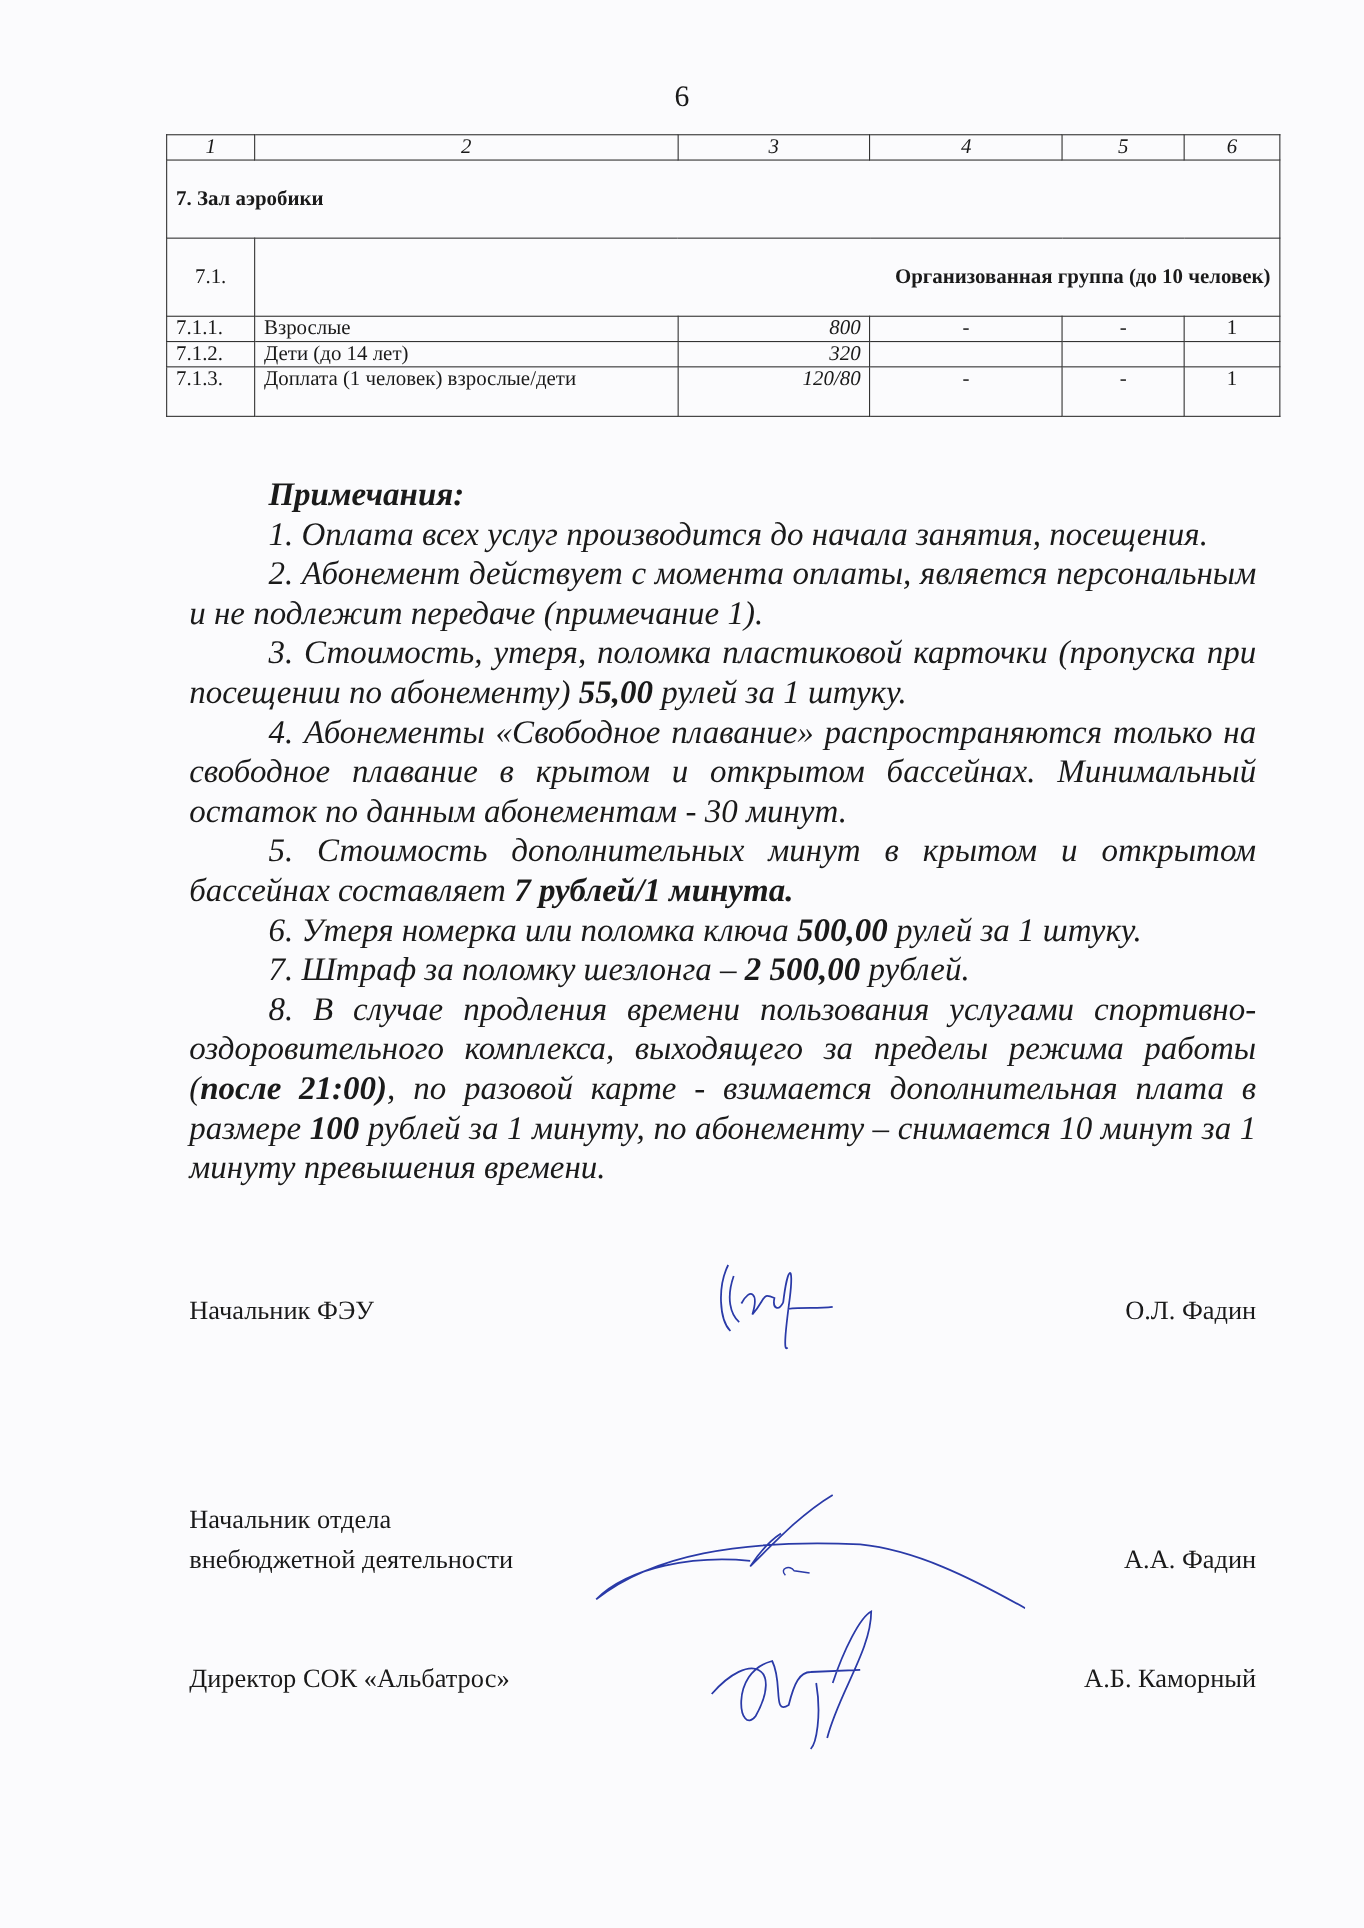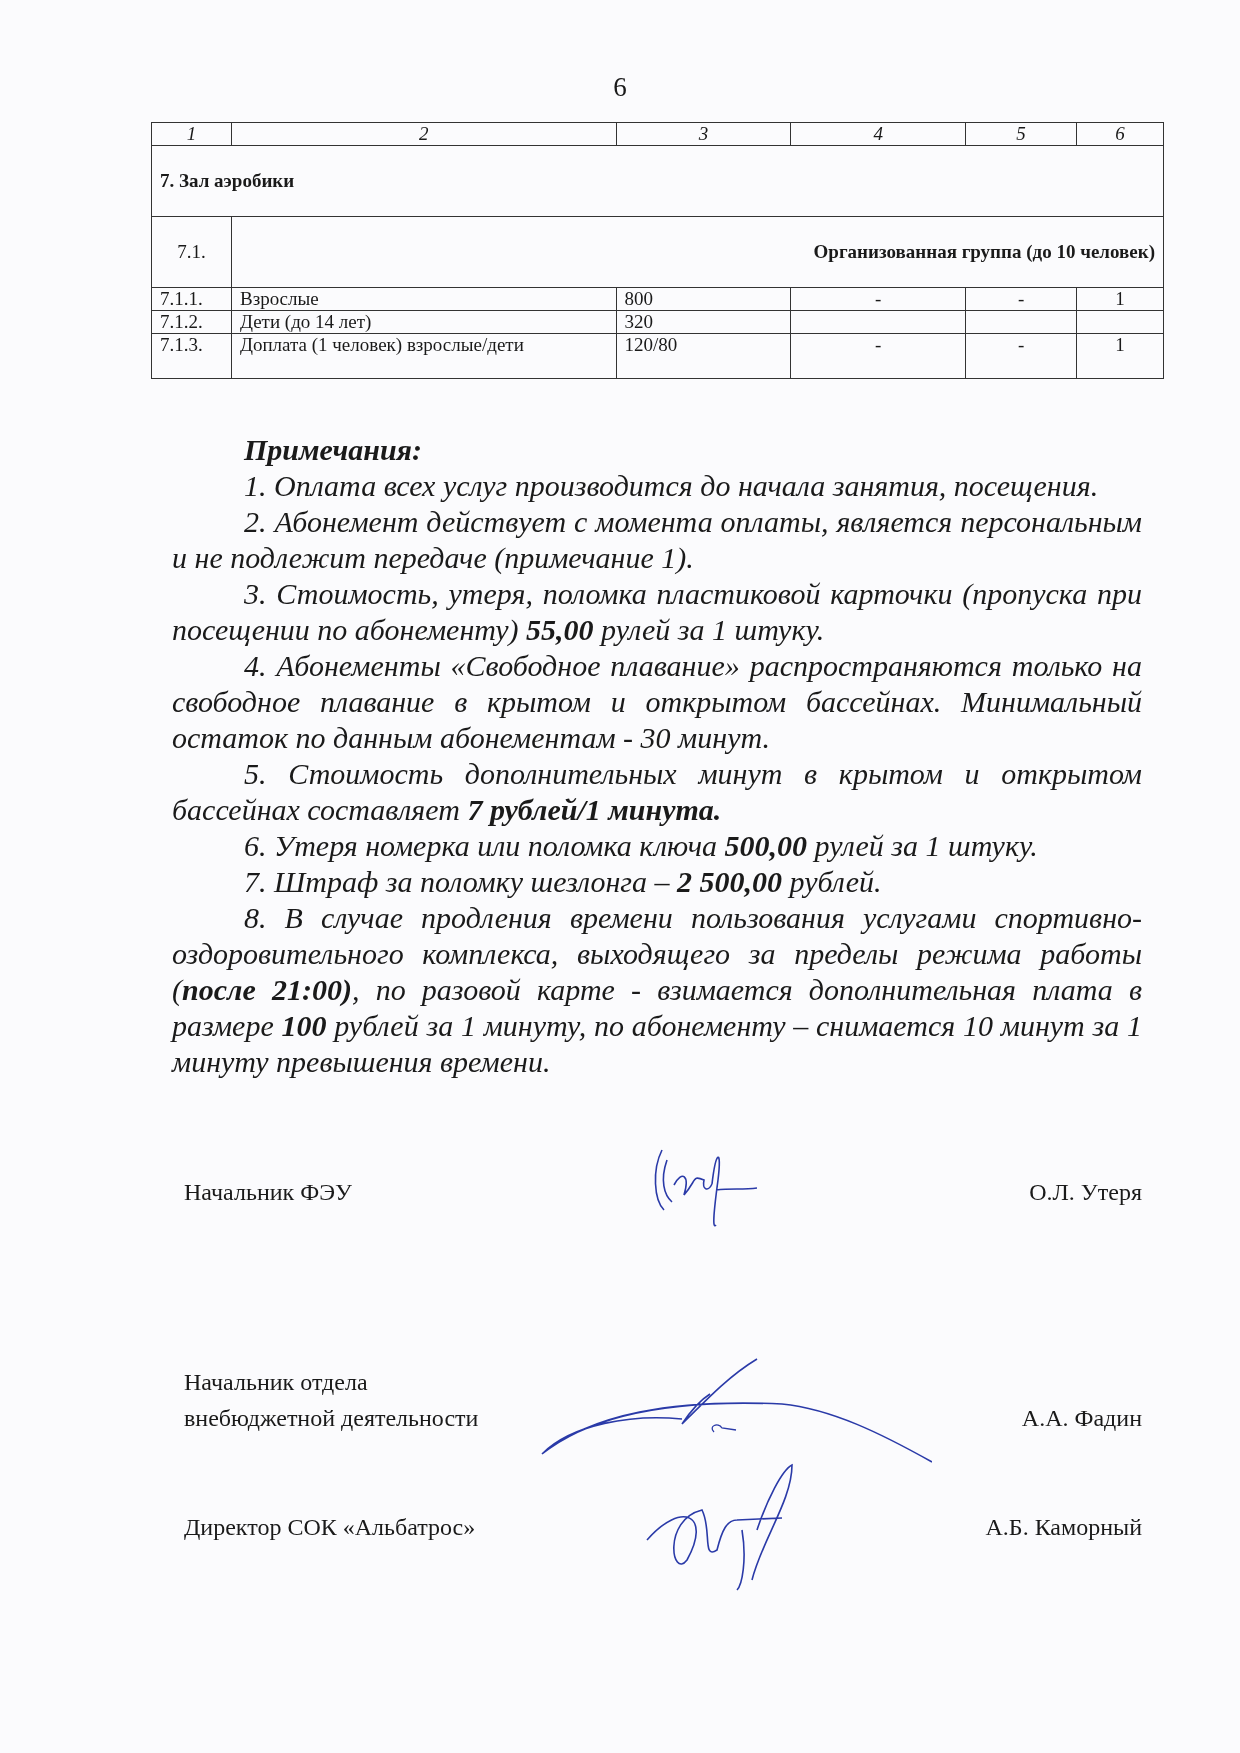--- a/index.html
+++ b/index.html
@@ -15,35 +15,35 @@
   table.tariff td { border: 1.5px solid #333; padding: 0 8px; line-height: 22px; }
   .hdr td { font-style: italic; text-align: center; height: 22px; }
   .sec td { text-align: left; font-weight: bold; height: 70px; }
   .grp td { height: 70px; text-align: right; }
   .grp .num { text-align: center; }
   .grp .title { font-weight: bold; }
   .row td { height: 22px; }
   .row.tall td { vertical-align: top; height: 44px; }
   .c1 { width: 63px; text-align: left; }
   .c2 { width: 368px; }
-  .c3 { width: 158px; text-align: left; }
+  .c3 { width: 158px; text-align: right; font-style: italic; }
   .c4 { width: 158px; text-align: center; }
   .c5 { width: 94px; text-align: center; }
   .c6 { width: 70px; text-align: center; }
 
   .notes {
     position: absolute; left: 172px; top: 432px; width: 970px; font-style: italic;
     font-size: 30px; line-height: 36px; text-align: justify; font-family: Liberation Serif, serif;
   }
   .notes .title { font-weight: bold; padding-left: 72px; }
   .notes p { margin: 0; text-indent: 72px; }
   .notes b { font-weight: bold; }
 
   .sig { position: absolute; left: 172px; width: 970px; font-size: 24px; line-height: 36px; }
-  .sig .left { position: absolute; left: 0; bottom: 0; margin-left: 12px; }
+  .sig .left { position: absolute; left: 0; bottom: 0; }
   .sig .right { position: absolute; right: 0; bottom: 0; }
   .sig svg { position: absolute; }
 </style>
 </head>
 <body>
 
 <div class="page-num">6</div>
 
 <table class="tariff">
   <tbody>
@@ -99,21 +99,21 @@
   <p><span>6. Утеря номерка или поломка ключа </span><b>500,00</b><span> рулей за 1 штуку.</span></p>
   <p><span>7. Штраф за поломку шезлонга – </span><b>2 500,00</b><span> рублей.</span></p>
   <p><span>8. В случае продления времени пользования услугами спортивно-оздоровительного комплекса, выходящего за пределы режима работы (</span><b>после 21:00)</b><span>, по разовой карте - взимается дополнительная плата в размере </span><b>100</b><span> рублей за 1 минуту, по абонементу – снимается 10 минут за 1 минуту превышения времени.</span></p>
 </div>
 
 <div class="sig" style="top:1170px;height:40px;">
   <span class="left">Начальник ФЭУ</span>
   <svg style="left:470px;top:-30px;" width="120" height="95" viewBox="0 0 120 95">
     <path d="M20 10 C10 30 12 60 22 70 M25 20 C18 40 22 55 30 62 M32 45 C40 30 48 35 42 55 C55 40 50 35 62 40 C60 50 66 52 70 44 M70 44 C74 10 80 8 76 40 C72 70 70 90 74 85 M74 50 C90 48 100 50 115 48" fill="none" stroke="#2a3aa8" stroke-width="1.6"></path>
   </svg>
-  <span class="right">О.Л. Утеря</span>
+  <span class="right">О.Л. Фадин</span>
 </div>
 
 <div class="sig" style="top:1364px;height:72px;">
   <span class="left"><span>Начальник отдела</span><br><span>внебюджетной деятельности</span></span>
   <svg style="left:360px;top:-10px;" width="400" height="115" viewBox="0 0 400 115">
     <path d="M10 100 C60 60 140 45 250 50 C300 55 350 80 400 108 M10 100 C40 70 100 60 150 65 M150 70 C180 40 200 20 225 5 M150 70 C160 55 170 45 178 40" fill="none" stroke="#2a3aa8" stroke-width="1.6"></path>
     <path d="M182 78 C176 72 186 68 190 74 L204 76" fill="none" stroke="#2a3aa8" stroke-width="1.3"></path>
   </svg>
   <span class="right">А.А. Фадин</span>
 </div>

